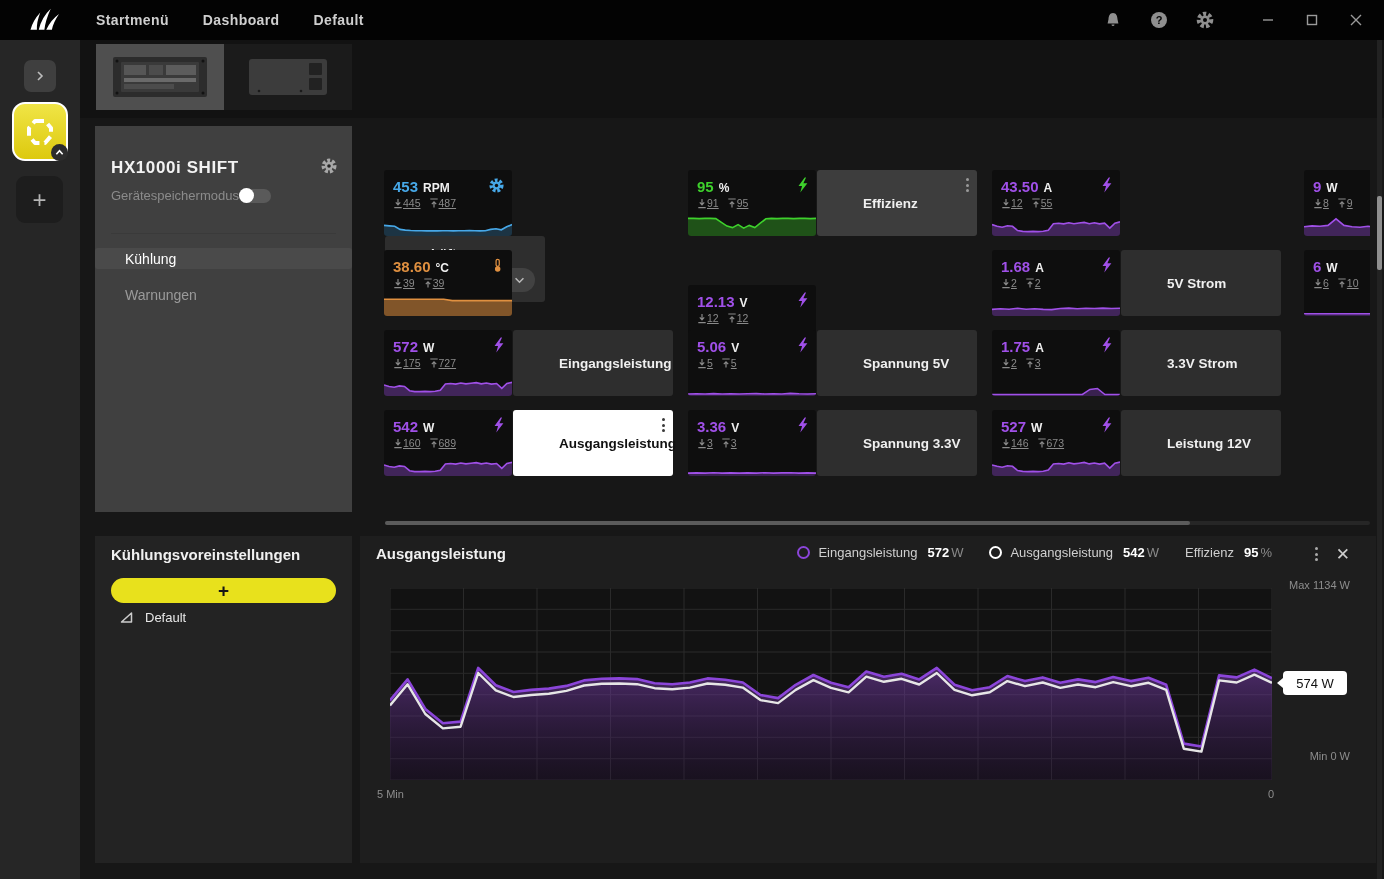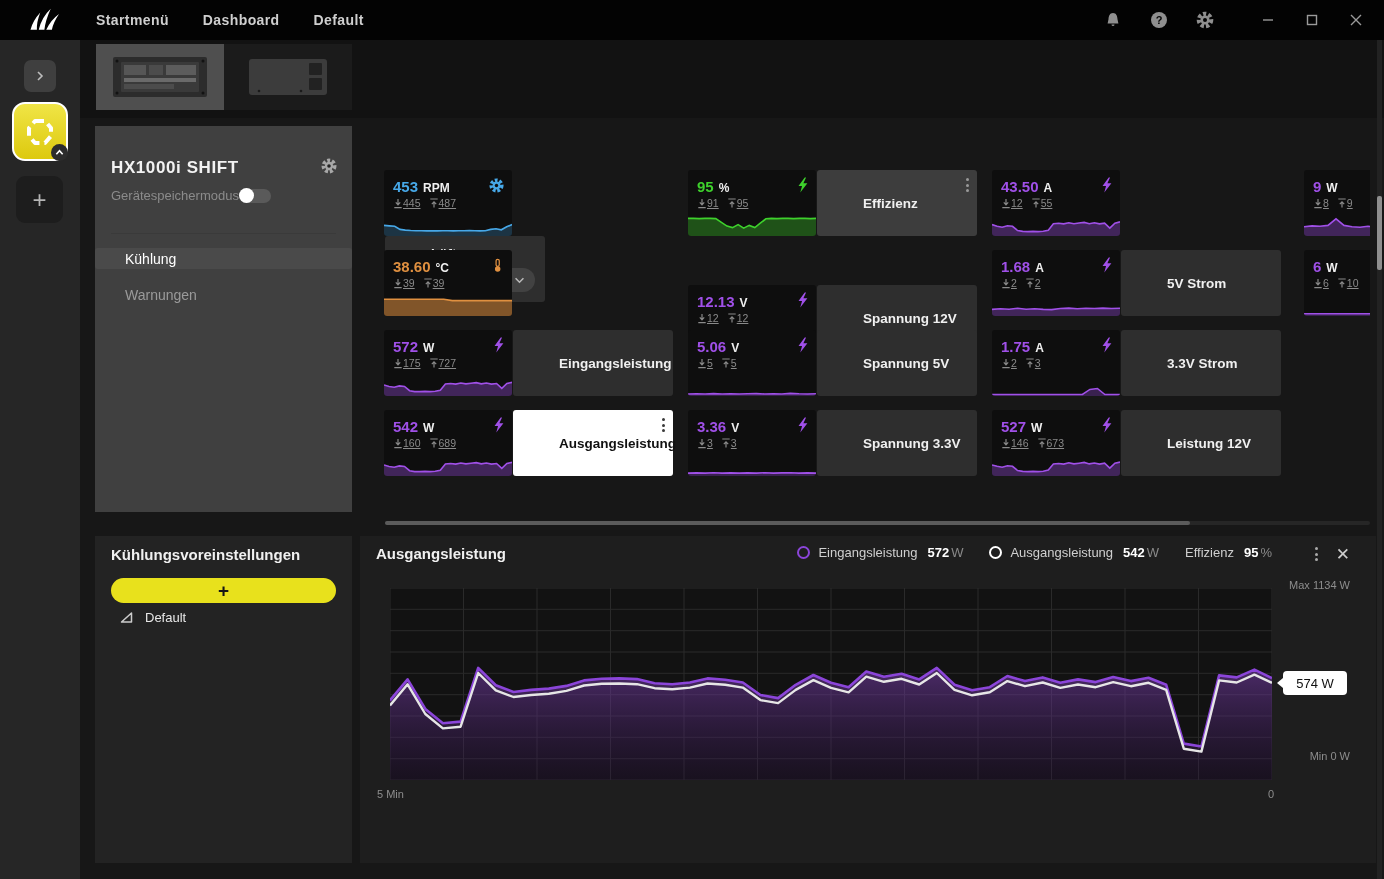--- a/index.html
+++ b/index.html
@@ -391,23 +391,20 @@
           <span class="mm-val">12</span>
           <svg width="10" height="11" viewBox="0 0 10 11">
             <path d="M5 9.6 V4.4 M2.8 6.2 L5 3.8 L7.2 6.2 M1.3 1 H8.7" stroke="#8a8a8a" stroke-width="1.2" fill="none"></path>
           </svg>
           <span class="mm-val">12</span>
         </div>
         <svg class="gt-spark" viewBox="0 0 128 22" preserveAspectRatio="none">
           <path d="M0.0,18.5 L8.5,18.0 L17.1,18.3 L25.6,17.8 L34.1,18.5 L42.7,18.0 L51.2,18.3 L59.7,18.0 L68.3,18.5 L76.8,18.0 L85.3,18.3 L93.9,17.8 L102.4,18.3 L110.9,18.5 L119.5,18.0 L128.0,18.3 L128,22 L0,22 Z" fill="#a050e8" opacity="0.3"></path>
           <path d="M0.0,18.5 L8.5,18.0 L17.1,18.3 L25.6,17.8 L34.1,18.5 L42.7,18.0 L51.2,18.3 L59.7,18.0 L68.3,18.5 L76.8,18.0 L85.3,18.3 L93.9,17.8 L102.4,18.3 L110.9,18.5 L119.5,18.0 L128.0,18.3" fill="none" stroke="#a050e8" stroke-width="1.6"></path>
         </svg>
-      </div>
-      <div class="label-tile">
-        <span class="lt-label">Spannung 12V</span>
       </div>
     </div>
     <div class="tile-group" style="left: 608px; top: 80px;">
       <div class="graph-tile">
         <div class="gt-top">
           <span class="gt-value" style="color:#a050e8">1.68</span>
           <span class="gt-unit">A</span>
         </div>
         <span class="gt-icon"><svg width="13" height="16" viewBox="0 0 14 18">
             <path d="M9.5 0.5 L2.5 10 H6.5 L4.5 17.5 L12.5 7 H8 L11 0.5 Z" fill="#a050e8"></path>

